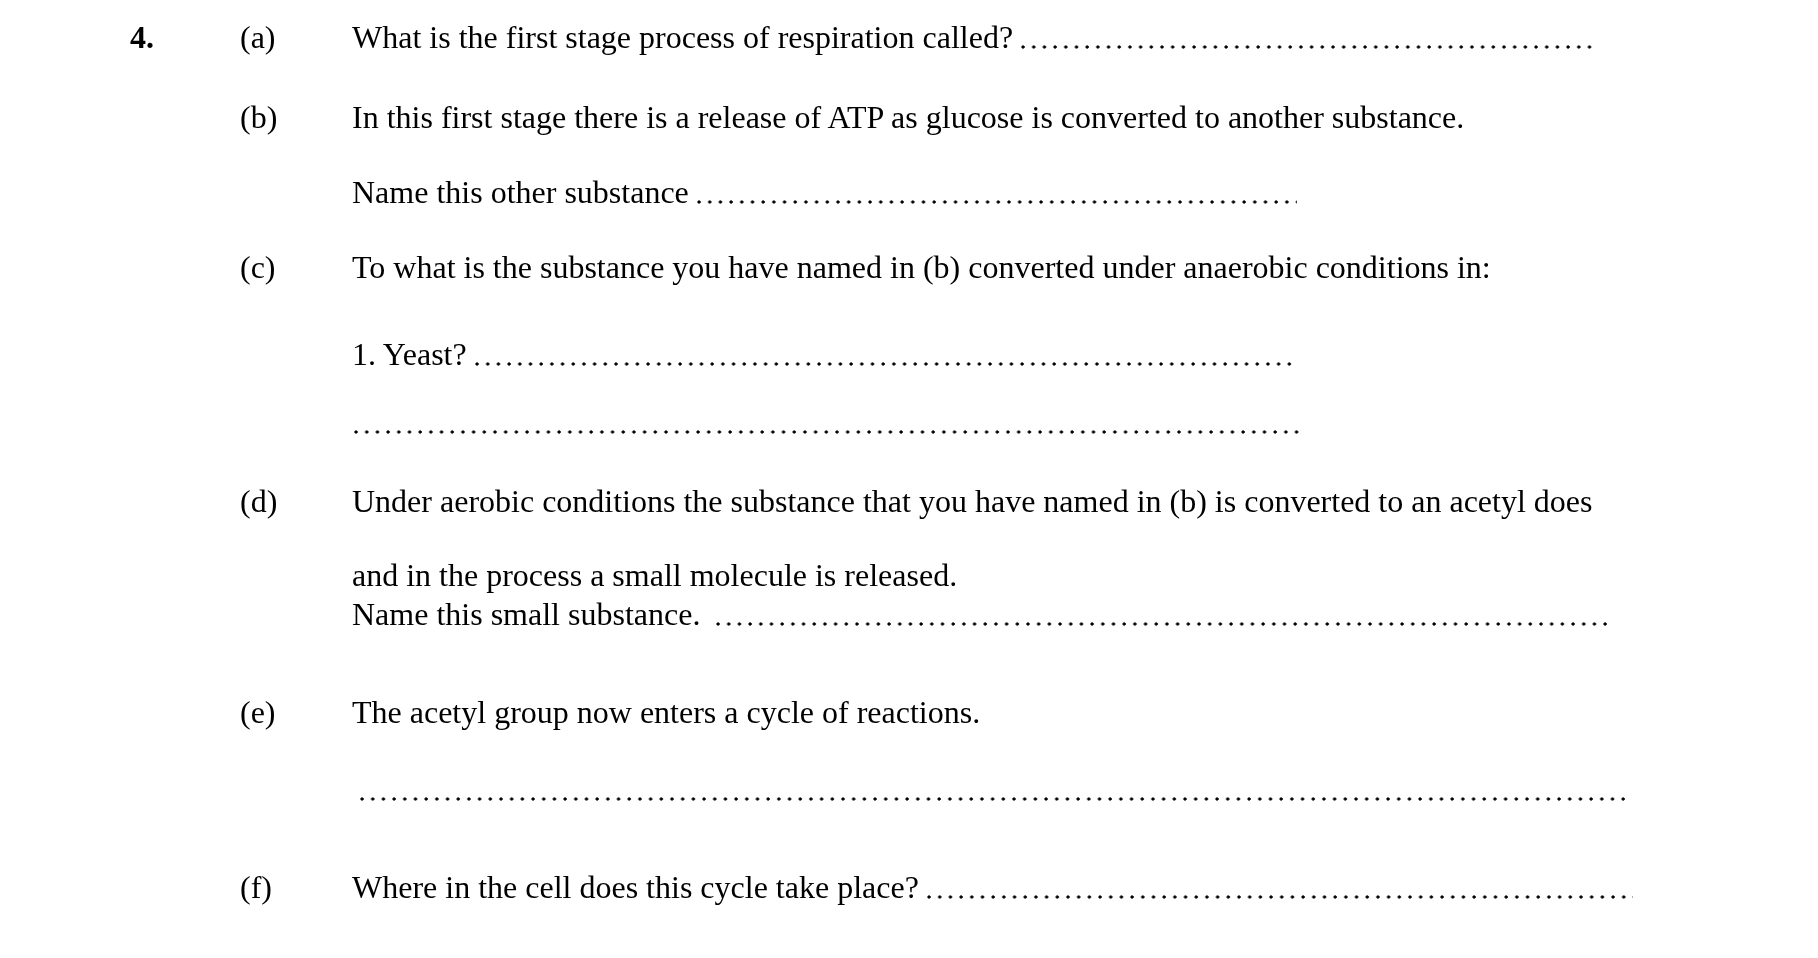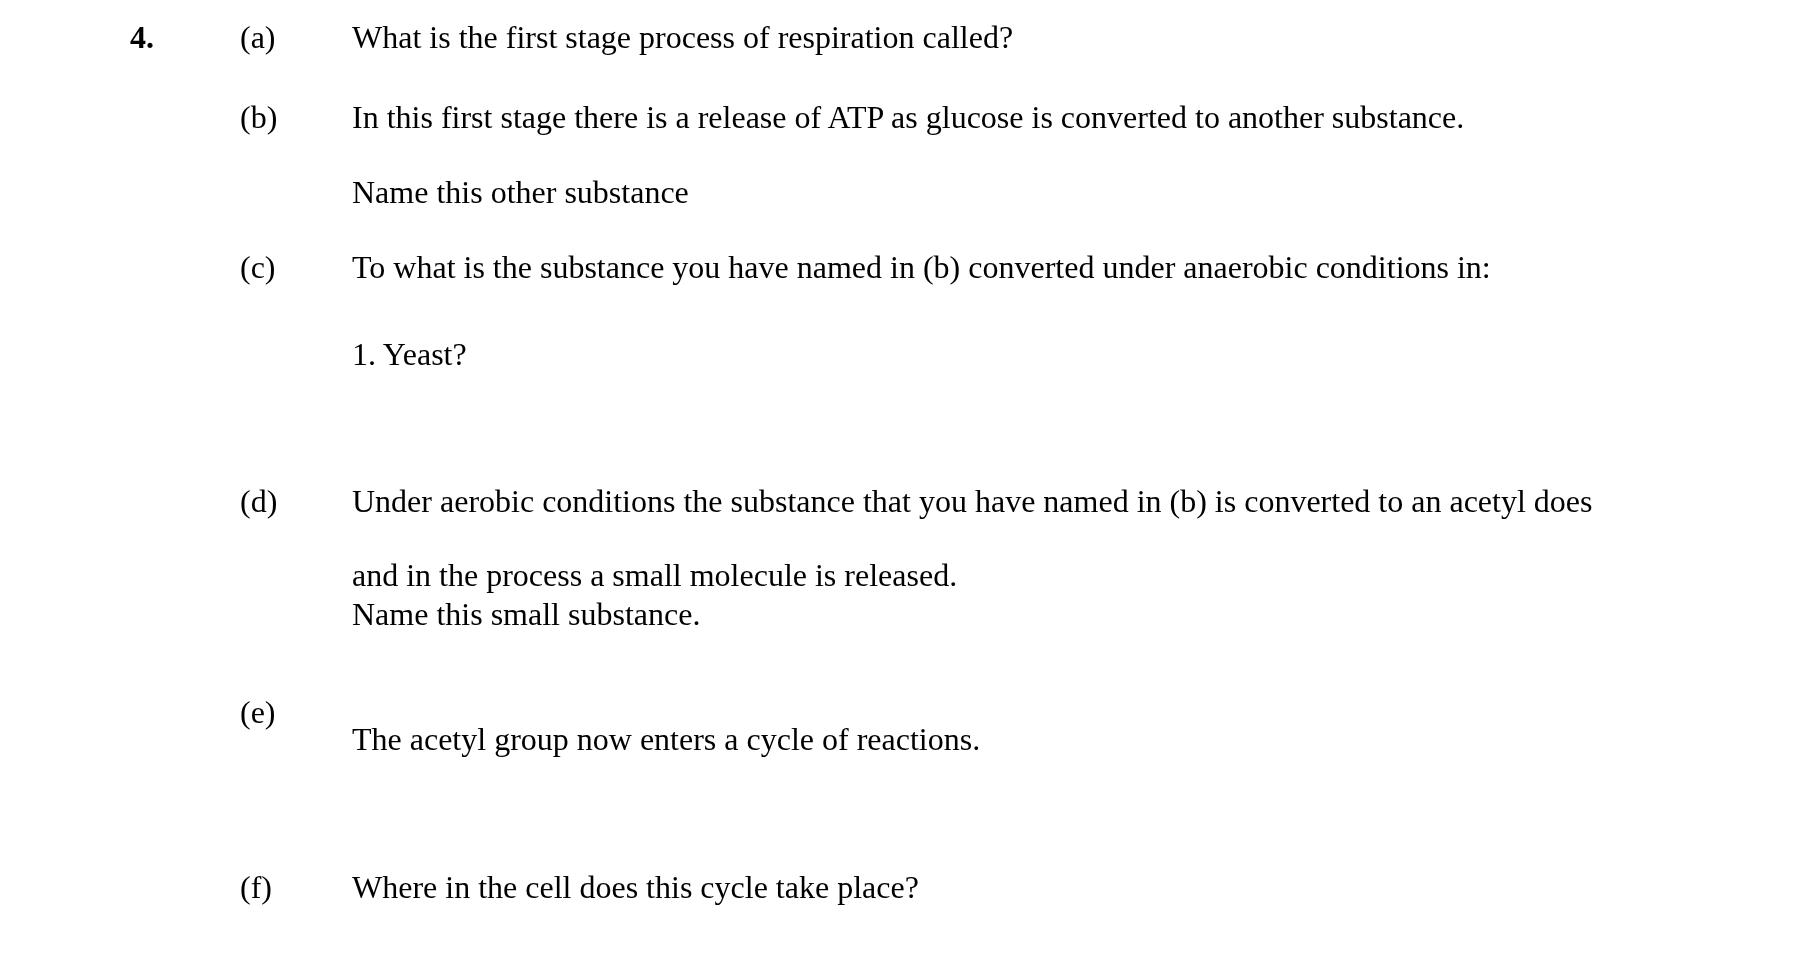--- a/index.html
+++ b/index.html
@@ -26,21 +26,20 @@
     left: 130px;
     font-weight: bold;
   }
   .lbl {
     left: 240px;
   }
   .txt {
     left: 352px;
     display: flex;
     align-items: flex-start;
-    flex-direction: column;
   }
   .txt > span.t {
     flex: none;
   }
   .blank {
     flex: 1 1 auto;
     height: 32px;
     position: relative;
     margin-left: 8px;
     cursor: text;
@@ -99,21 +98,21 @@
   </div>
   <div class="ln txt" style="top:559px">
     <span class="t">and in the process a small molecule is released.</span>
   </div>
   <div class="ln txt" style="top:598px; width:1260px">
     <span class="t">Name this small substance.</span>
     <span class="blank" style="margin-left:16px"></span>
   </div>
 
   <div class="ln lbl" style="top:696px">(e)</div>
-  <div class="ln txt" style="top:723px">
+  <div class="ln txt" style="top:696px">
     <span class="t">The acetyl group now enters a cycle of reactions.</span>
   </div>
   <div class="ln txt" style="top:773px; width:1274px">
     <span class="blank"></span>
   </div>
 
   <div class="ln lbl" style="top:871px">(f)</div>
   <div class="ln txt" style="top:871px; width:1281px">
     <span class="t">Where in the cell does this cycle take place?</span>
     <span class="blank"></span>

